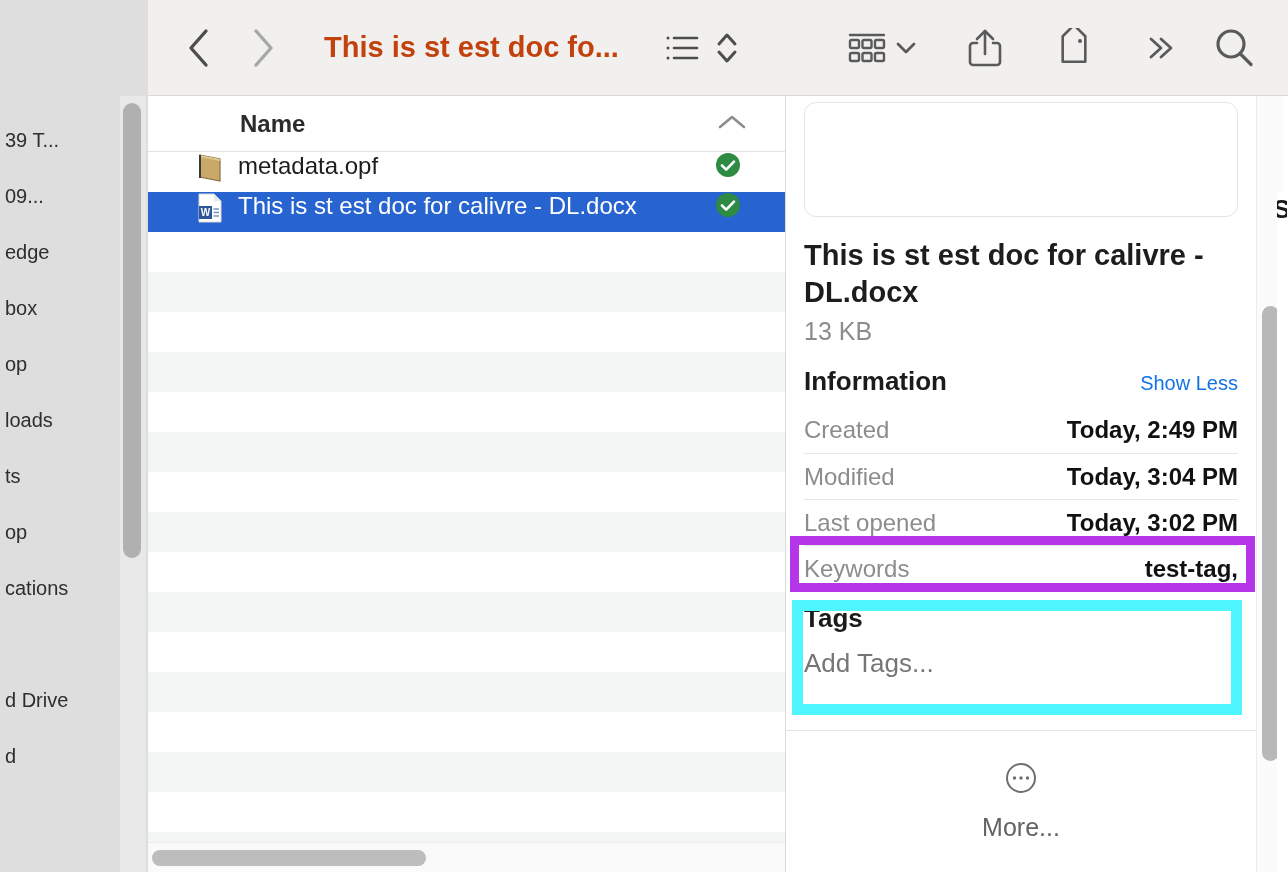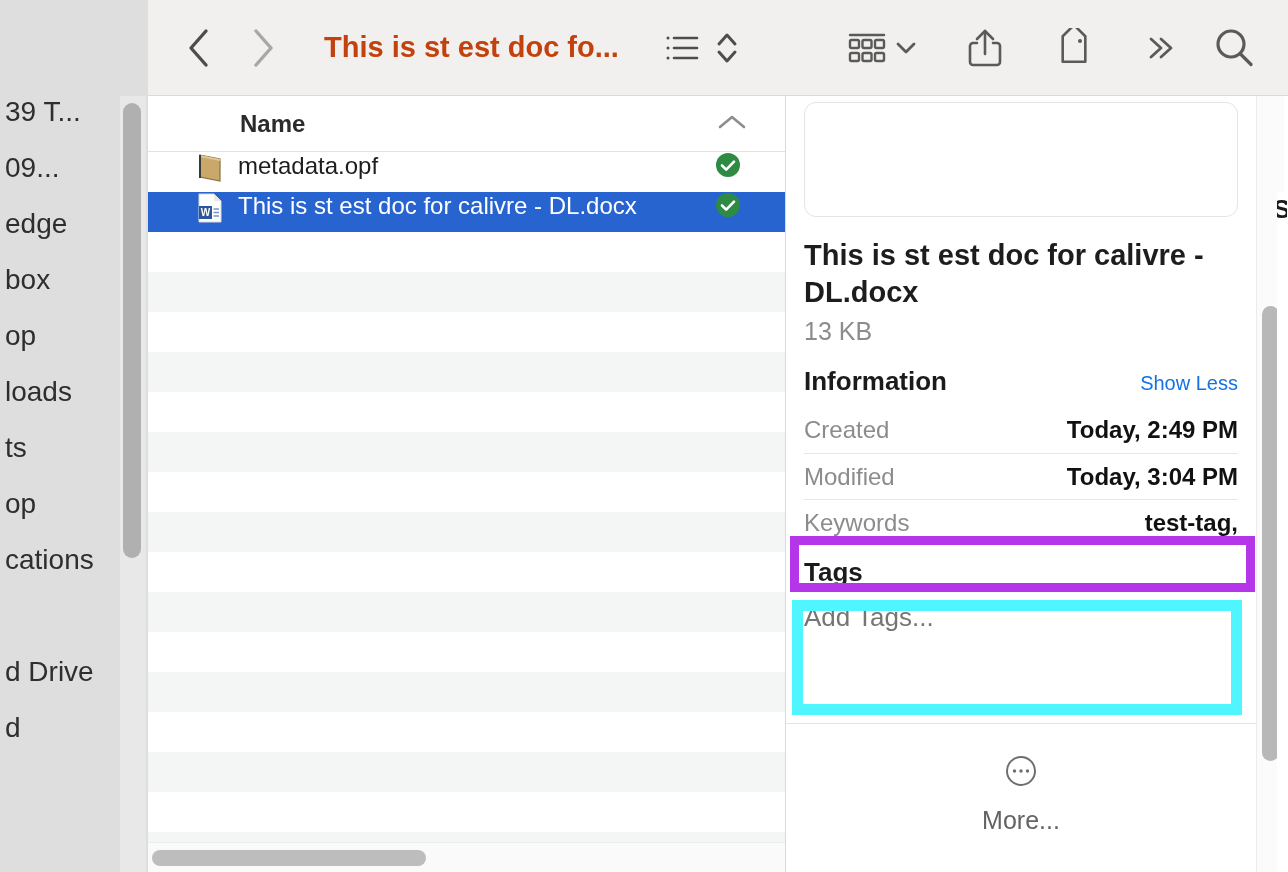--- a/index.html
+++ b/index.html
@@ -12,22 +12,22 @@
   #root { position: relative; width: 1288px; height: 872px; }
 
   
   .sidebar {
     position: absolute; left: 0; top: 0; width: 148px; height: 872px;
     background: #dedede;
     overflow: hidden;
   }
   .sb-list { position: absolute; left: 0; top: 96px; width: 120px; }
   .sb-item {
-    height: 56px; display: flex; align-items: flex-start;
-    padding-left: 11px; color: #2e2e2e; font-size: 28px;
+    height: 56px; display: flex; align-items: flex-end;
+    padding-left: 11px; color: #2e2e2e; font-size: 20px;
     white-space: nowrap;
   }
   .sb-item .sb-label { margin-left: -6px; }
   .sb-gap { height: 56px; }
   .sb-scrollbar {
     position: absolute; left: 120px; top: 96px;
     width: 26px; height: 776px; background: #e8e8e8;
   }
   .sb-thumb {
     position: absolute; left: 123px; top: 103px;
@@ -133,21 +133,21 @@
 
   .tags-sec { margin-top: 12px; }
   .tags-sec .t-h { font-size: 26px; font-weight: bold; color: #1b1b1b; }
   .tags-input {
     margin-top: 14px; font-size: 26px; color: #b6b6b6;
     background: none; border: none; outline: none; width: 100%;
     font-family: "Liberation Sans", sans-serif;
   }
 
   .insp-footer {
-    position: absolute; left: 0; bottom: 7px; width: 470px; height: 142px;
+    position: absolute; left: 0; bottom: 0; width: 470px; height: 142px;
     border-top: 1px solid #e4e4e4;
     display: flex; flex-direction: column;
     align-items: center; justify-content: center; gap: 14px;
   }
   .more-label { font-size: 25px; color: #636363; }
 
   .insp-vscroll-track {
     position: absolute; right: 3px; top: 0; width: 28px; height: 776px;
     background: #fbfbfb; border-left: 1px solid #ececec;
   }
@@ -395,20 +395,24 @@
           <div class="info-table">
             <div class="info-row">
               <span class="k">Created</span>
               <span class="v">Today, 2:49 PM</span>
             </div>
             <div class="info-row">
               <span class="k">Modified</span>
               <span class="v">Today, 3:04 PM</span>
             </div>
             <div class="info-row">
+              <span class="k">Last opened</span>
+              <span class="v">Today, 3:02 PM</span>
+            </div>
+            <div class="info-row">
               <span class="k">Keywords</span>
               <span class="v">test-tag,</span>
             </div>
           </div>
 
           <div class="tags-sec">
             <div class="t-h">Tags</div>
             <input class="tags-input" type="text" placeholder="Add Tags..." style="">
           </div>
         </div>

